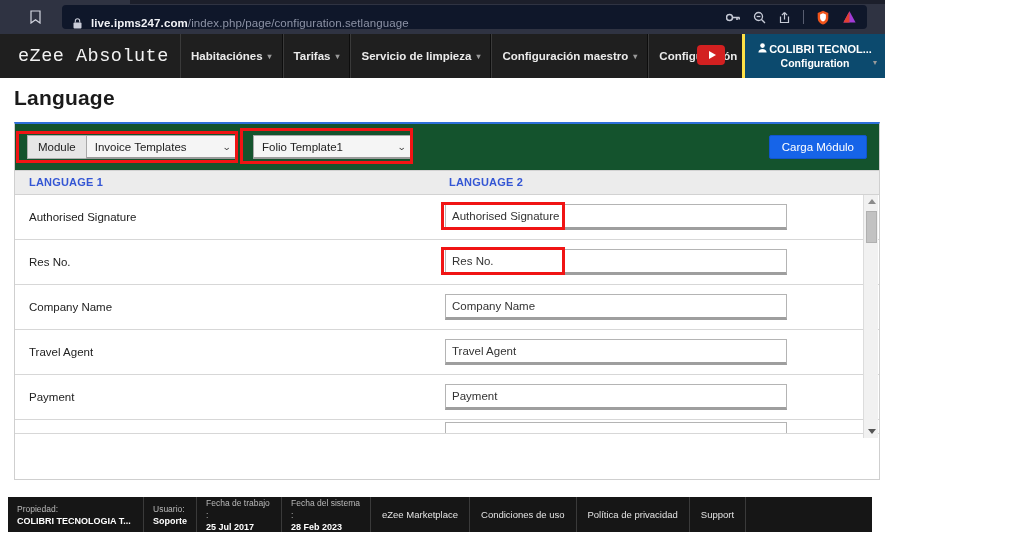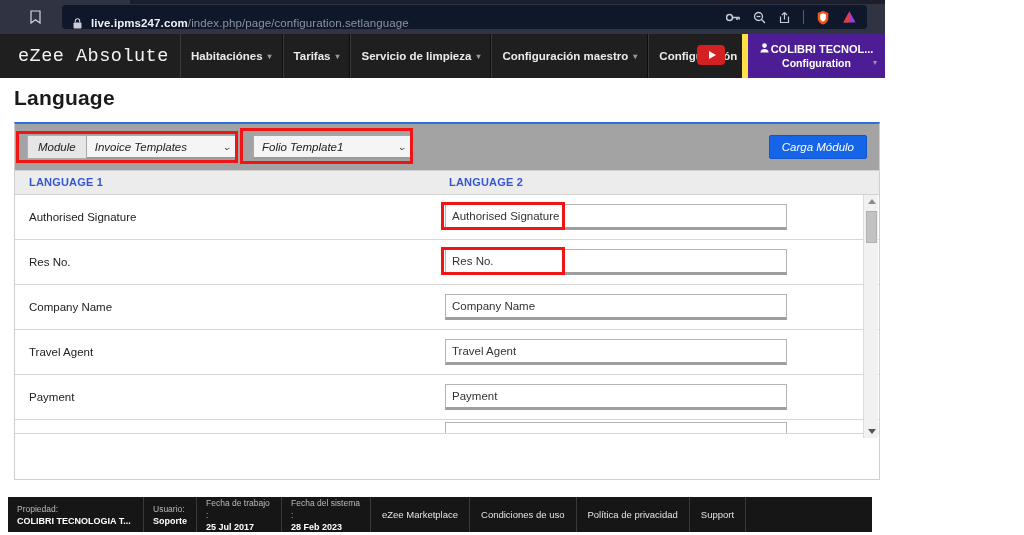--- a/index.html
+++ b/index.html
@@ -62,21 +62,21 @@
     position:absolute; left:697px; top:11px; width:28px; height:20px;
     background:#d32020; border-radius:4px; display:flex; align-items:center;
     justify-content:center;
   }
   .yt-tri {
     width:0;height:0;border-left:7px solid #fff;border-top:4.5px solid transparent;
     border-bottom:4.5px solid transparent; margin-left:2px;
   }
   .userbox {
     position:absolute; left:742px; top:0; width:143px; height:44px;
-    background:#4c1d95; border-left:6px solid #fde047;
+    background:#0c4a6e; border-left:3px solid #fde047;
     display:flex; flex-direction:column; align-items:center; justify-content:center;
     box-sizing:border-box;
   }
   .user-line1 { display:flex; align-items:center; gap:2px; color:#fff; font-size:11px; font-weight:bold; }
   .user-line2 { color:#fff; font-size:10.5px; font-weight:bold; margin-top:2px; }
   .user-caret { position:absolute; right:8px; top:24px; font-size:8px; color:#9a9a9a; }
 
   
   .page-title {
     position:absolute; left:14px; top:86px; font-size:21px; font-weight:bold;
@@ -84,21 +84,21 @@
   }
 
   
   .panel {
     position:absolute; left:14px; top:122px; width:866px; height:358px;
     background:#fff; border:1px solid #cfcfcf; border-top:2px solid #2f6fdb;
     box-sizing:border-box;
   }
   .panel-toolbar {
     position:absolute; left:0; top:0; width:100%; height:47px;
-    background:#a3a3a3; border-bottom:1px solid #d2d2d2; box-sizing:border-box;font-style:italic;
+    background:#14532d; border-bottom:1px solid #d2d2d2; box-sizing:border-box;
   }
   .module-group { position:absolute; left:12px; top:11px; display:flex; }
   .module-addon {
     height:24px; padding:0 10px; background:#e6e6e6; border:1px solid #adadad;
     border-right:none; display:flex; align-items:center; font-size:11.5px; color:#222;
     box-sizing:border-box;
   }
   .sel {
     height:24px; background:#f5f5f5; border:1px solid #a8a8a8;
     display:flex; align-items:center; justify-content:space-between;

